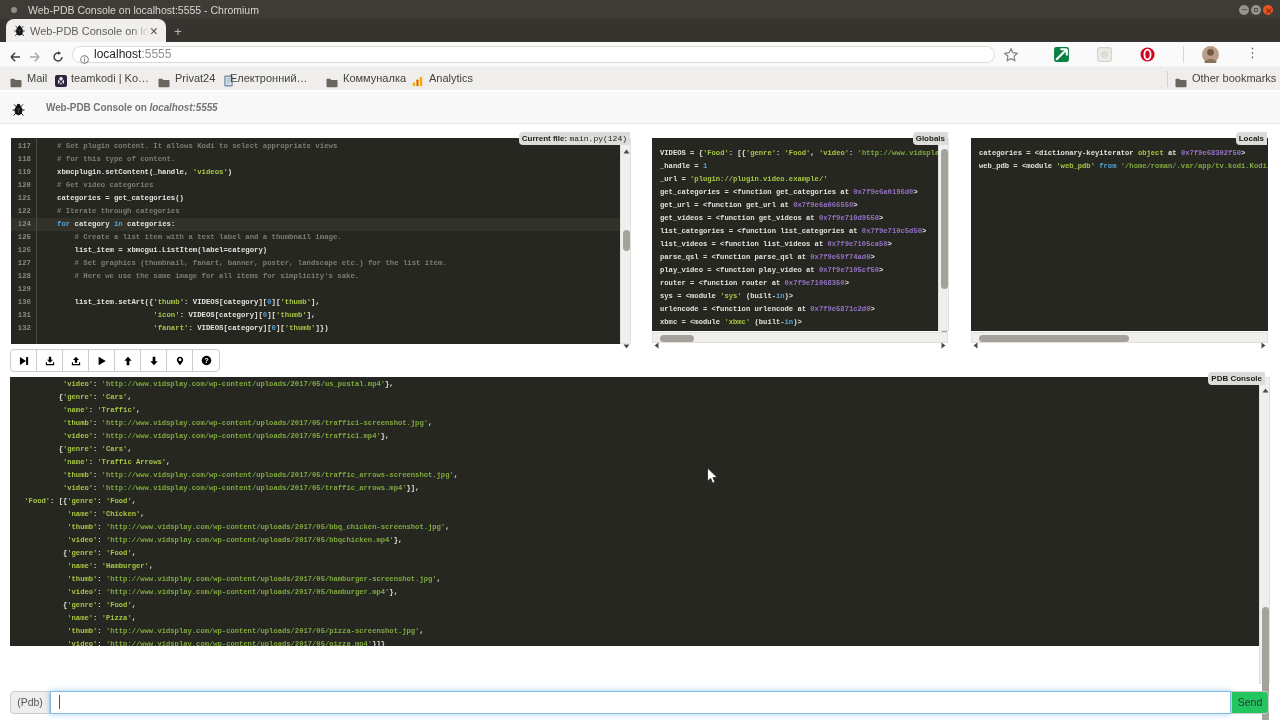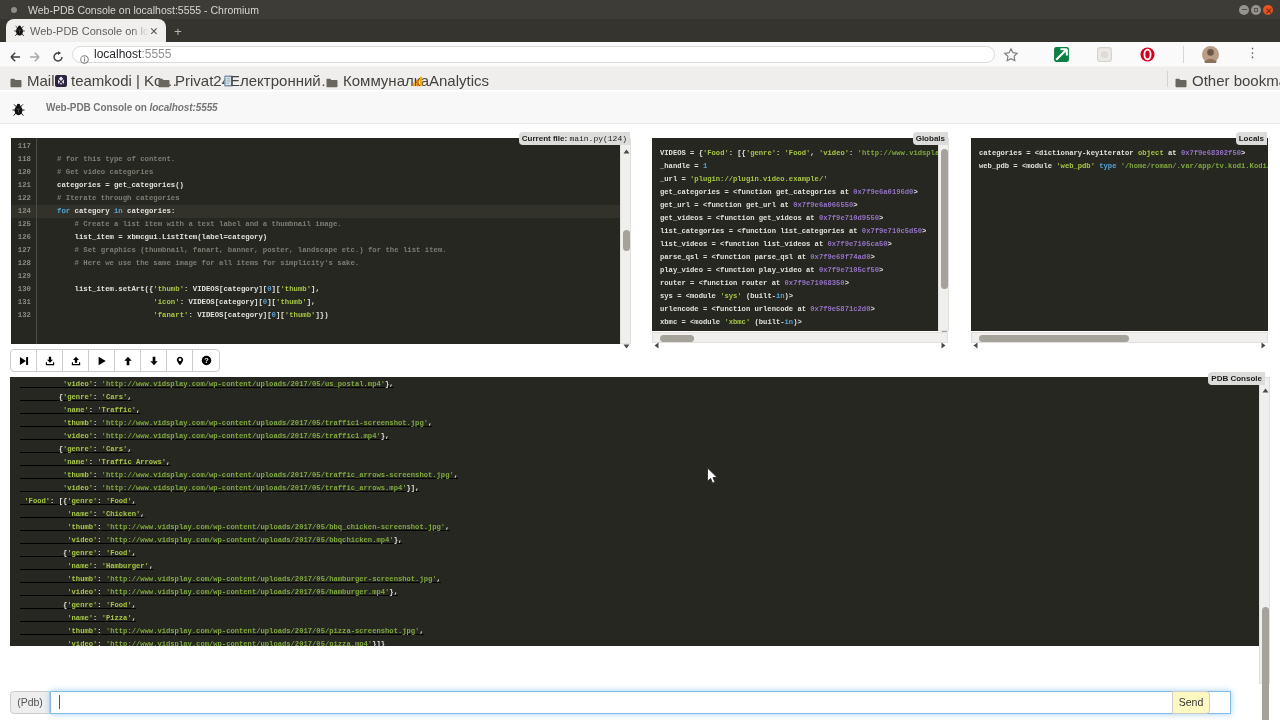--- a/index.html
+++ b/index.html
@@ -18,21 +18,21 @@
   overflow:hidden; white-space:nowrap;
   -webkit-mask-image:linear-gradient(90deg,#000 85%,transparent); }
 #tabx { left:149.5px; top:25px; font-size:10.5px; color:#55544f; }
 #newtab { left:174px; top:24px; font-size:13.5px; color:#b8b6b2; font-weight:400; }
 #toolbar { left:0; top:42px; width:1280px; height:24px; background:#fbfafa; }
 #pill { left:72px; top:46px; width:923px; height:17px; background:#fff;
   border:1px solid #dbdad6; border-radius:10px; }
 #urltext { left:94px; top:47px; font-size:12px; color:#26272a; }
 #bookbar { left:0; top:66px; width:1280px; height:24px; background:#f0eeec;
   border-top:1px solid #f5f3f1; }
-.bitem { top:72px; font-size:15px; color:#44433f; white-space:nowrap; }
+.bitem { top:72px; font-size:11px; color:#44433f; white-space:nowrap; }
 .bico { top:74px; }
 
 
 #viewport { left:0; top:91px; width:1280px; height:629px; background:#fff; }
 #navbar { left:0; top:0.5px; width:1280px; height:32px; background:#f8f8f8;
   border-bottom:1px solid #e7e7e7; }
 #brand { left:46px; top:11px; font-size:10px; font-weight:bold; color:#757575;
   letter-spacing:-0.1px; }
 #brand i { }
 .panel { background:#272722; overflow:hidden; }
@@ -52,21 +52,21 @@
 #gutline { left:36px; top:47px; width:1px; height:206px; background:#4c4c44; z-index:3; }
 .c { color:#7d7d74; } .s { color:#a6c644; } .u { color:#7fa93d; }
 .k { color:#55a6d6; } .n { color:#5b9fd3; } .p { color:#9473c5; }
 
 
 .mrow { height:13px; line-height:13px; white-space:pre; font-family:"Liberation Mono", monospace;
   font-size:7.17px; font-weight:bold; color:#e2e2dc; }
 
 #globpanel { left:652px; top:47px; width:286px; height:193px; padding:8.5px 0 0 8px; }
 #locpanel  { left:971px; top:47px; width:297px; height:193px; padding:8.5px 0 0 8px; }
-#conspanel { left:10px; top:286px; width:1249px; height:269px; padding:1px 12px 0 10px;text-decoration:underline; }
+#conspanel { left:10px; top:286px; width:1249px; height:269px; padding:1px 12px 0 10px; }
 
 
 .vsc { position:absolute; width:11px; background:#f1efed;
   border:1px solid #e2e0dd; }
 .vth { position:absolute; left:2px; width:7px; background:#a5a29c; border-radius:4px; }
 .sarr { position:absolute; left:2px; width:7px; height:7px; }
 .hsc { position:absolute; height:11px; background:#f1efed;
   border:1px solid #e2e0dd; }
 .hth { position:absolute; top:2px; height:7px; background:#a5a29c; border-radius:4px; }
 .sarrh { position:absolute; top:2px; width:5px; height:7px; }
@@ -78,21 +78,21 @@
   justify-content:center; border-right:1px solid #ccc; }
 .tbtn:last-child { border-right:none; }
 
 
 #pdblabel { left:10px; top:600px; width:40px; height:23px; background:#eee;
   border:1px solid #ccc; border-radius:4px 0 0 4px; color:#555; font-size:10.5px;
   text-align:center; line-height:21px; }
 #cmdinput { left:50px; top:600px; width:1181px; height:23px; background:#fff;
   border:1px solid #85bce4; box-shadow:0 0 6px rgba(125,188,234,0.75); }
 #caret { left:59px; top:604px; width:1px; height:14px; background:#555; }
-#sendbtn { left:1172px; top:600px; width:38px; height:23px; background:#fef9c3;
+#sendbtn { left:1231px; top:600px; width:38px; height:23px; background:#22c55e;
   border:1px solid #ccc; border-radius:0 4px 4px 0; color:#333; font-size:10.5px;
   text-align:center; line-height:21px; }
 </style></head>
 <body>
 <div id="stage">
 
 <div class="abs" id="titlebar"></div>
 <div class="abs" style="left:11px;top:7px;width:6px;height:6px;border-radius:50%;background:#8f8d88"></div>
 <div class="abs" id="titletext">Web-PDB Console on localhost:5555 - Chromium</div>
 <div class="abs wbtn" style="left:1239px;background:#96938d"></div>
@@ -209,22 +209,23 @@
 <line x1="3.5" y1="18" x2="6.5" y2="14.5"></line>
             <line x1="16.5" y1="18" x2="13.5" y2="14.5"></line>
 </g>
 <ellipse cx="10" cy="11" rx="5.2" ry="6.4" fill="#111"></ellipse>
 <circle cx="10" cy="4.6" r="2.4" fill="#111"></circle>
 <path d="M7.6 9.2 H12.4 M10 9.2 V14" stroke="#555" stroke-width="1.1" fill="none"></path>
 </svg></div>
   <div class="abs" id="brand">Web-PDB Console on <i>localhost:5555</i></div>
 
   <div class="abs panel" id="codepanel">
-<div class="crow"><span class="lnum">117</span></div>
+<div class="crow"><span class="lnum">117</span><span class="ctext">    <span class="c"># Set plugin content. It allows Kodi to select appropriate views</span></span></div>
 <div class="crow"><span class="lnum">118</span><span class="ctext">    <span class="c"># for this type of content.</span></span></div>
+<div class="crow"><span class="lnum">119</span><span class="ctext">    xbmcplugin.setContent(_handle, <span class="s">'videos'</span>)</span></div>
 <div class="crow"><span class="lnum">120</span><span class="ctext">    <span class="c"># Get video categories</span></span></div>
 <div class="crow"><span class="lnum">121</span><span class="ctext">    categories = get_categories()</span></div>
 <div class="crow"><span class="lnum">122</span><span class="ctext">    <span class="c"># Iterate through categories</span></span></div>
 <div class="crow hl"><span class="lnum">124</span><span class="ctext">    <span class="k">for</span> category <span class="k">in</span> categories:</span></div>
 <div class="crow"><span class="lnum">125</span><span class="ctext">        <span class="c"># Create a list item with a text label and a thumbnail image.</span></span></div>
 <div class="crow"><span class="lnum">126</span><span class="ctext">        list_item = xbmcgui.ListItem(label=category)</span></div>
 <div class="crow"><span class="lnum">127</span><span class="ctext">        <span class="c"># Set graphics (thumbnail, fanart, banner, poster, landscape etc.) for the list item.</span></span></div>
 <div class="crow"><span class="lnum">128</span><span class="ctext">        <span class="c"># Here we use the same image for all items for simplicity's sake.</span></span></div>
 <div class="crow"><span class="lnum">129</span></div>
 <div class="crow"><span class="lnum">130</span><span class="ctext">        list_item.setArt({<span class="s">'thumb'</span>: VIDEOS[category][<span class="n">0</span>][<span class="s">'thumb'</span>],</span></div>
@@ -275,21 +276,21 @@
             <path d="M0.5 3.5 L4.5 0.5 V6.5 Z" fill="#4a4a46"></path>
           </svg></div>
         <div class="sarrh" style="right:1px"><svg width="5" height="7">
             <path d="M4.5 3.5 L0.5 0.5 V6.5 Z" fill="#4a4a46"></path>
           </svg></div>
         <div class="hth" style="left:7px;width:34px"></div>
       </div>
 
   <div class="abs panel" id="locpanel">
 <div class="mrow">categories = &lt;dictionary-keyiterator <span class="s">object</span> at <span class="p">0x7f9e68302f50</span>&gt;</div>
-<div class="mrow">web_pdb = &lt;module <span class="s">'web_pdb'</span> <span class="k">type</span> <span class="u">'/home/roman/.var/app/tv.kodi.Kodi/data/addons/script.module.web-pdb/libs/web_pdb/__init__.py'</span></div>
+<div class="mrow">web_pdb = &lt;module <span class="s">'web_pdb'</span> <span class="k">from</span> <span class="u">'/home/roman/.var/app/tv.kodi.Kodi/data/addons/script.module.web-pdb/libs/web_pdb/__init__.py'</span></div>
   </div>
   <div class="abs plabel" style="right:13px;top:41px">Locals</div>
   <div class="hsc" style="left:971px;top:241px;width:297px">
         <div class="sarrh" style="left:1px"><svg width="5" height="7">
             <path d="M0.5 3.5 L4.5 0.5 V6.5 Z" fill="#4a4a46"></path>
           </svg></div>
         <div class="sarrh" style="right:1px"><svg width="5" height="7">
             <path d="M4.5 3.5 L0.5 0.5 V6.5 Z" fill="#4a4a46"></path>
           </svg></div>
         <div class="hth" style="left:7px;width:150px"></div>

